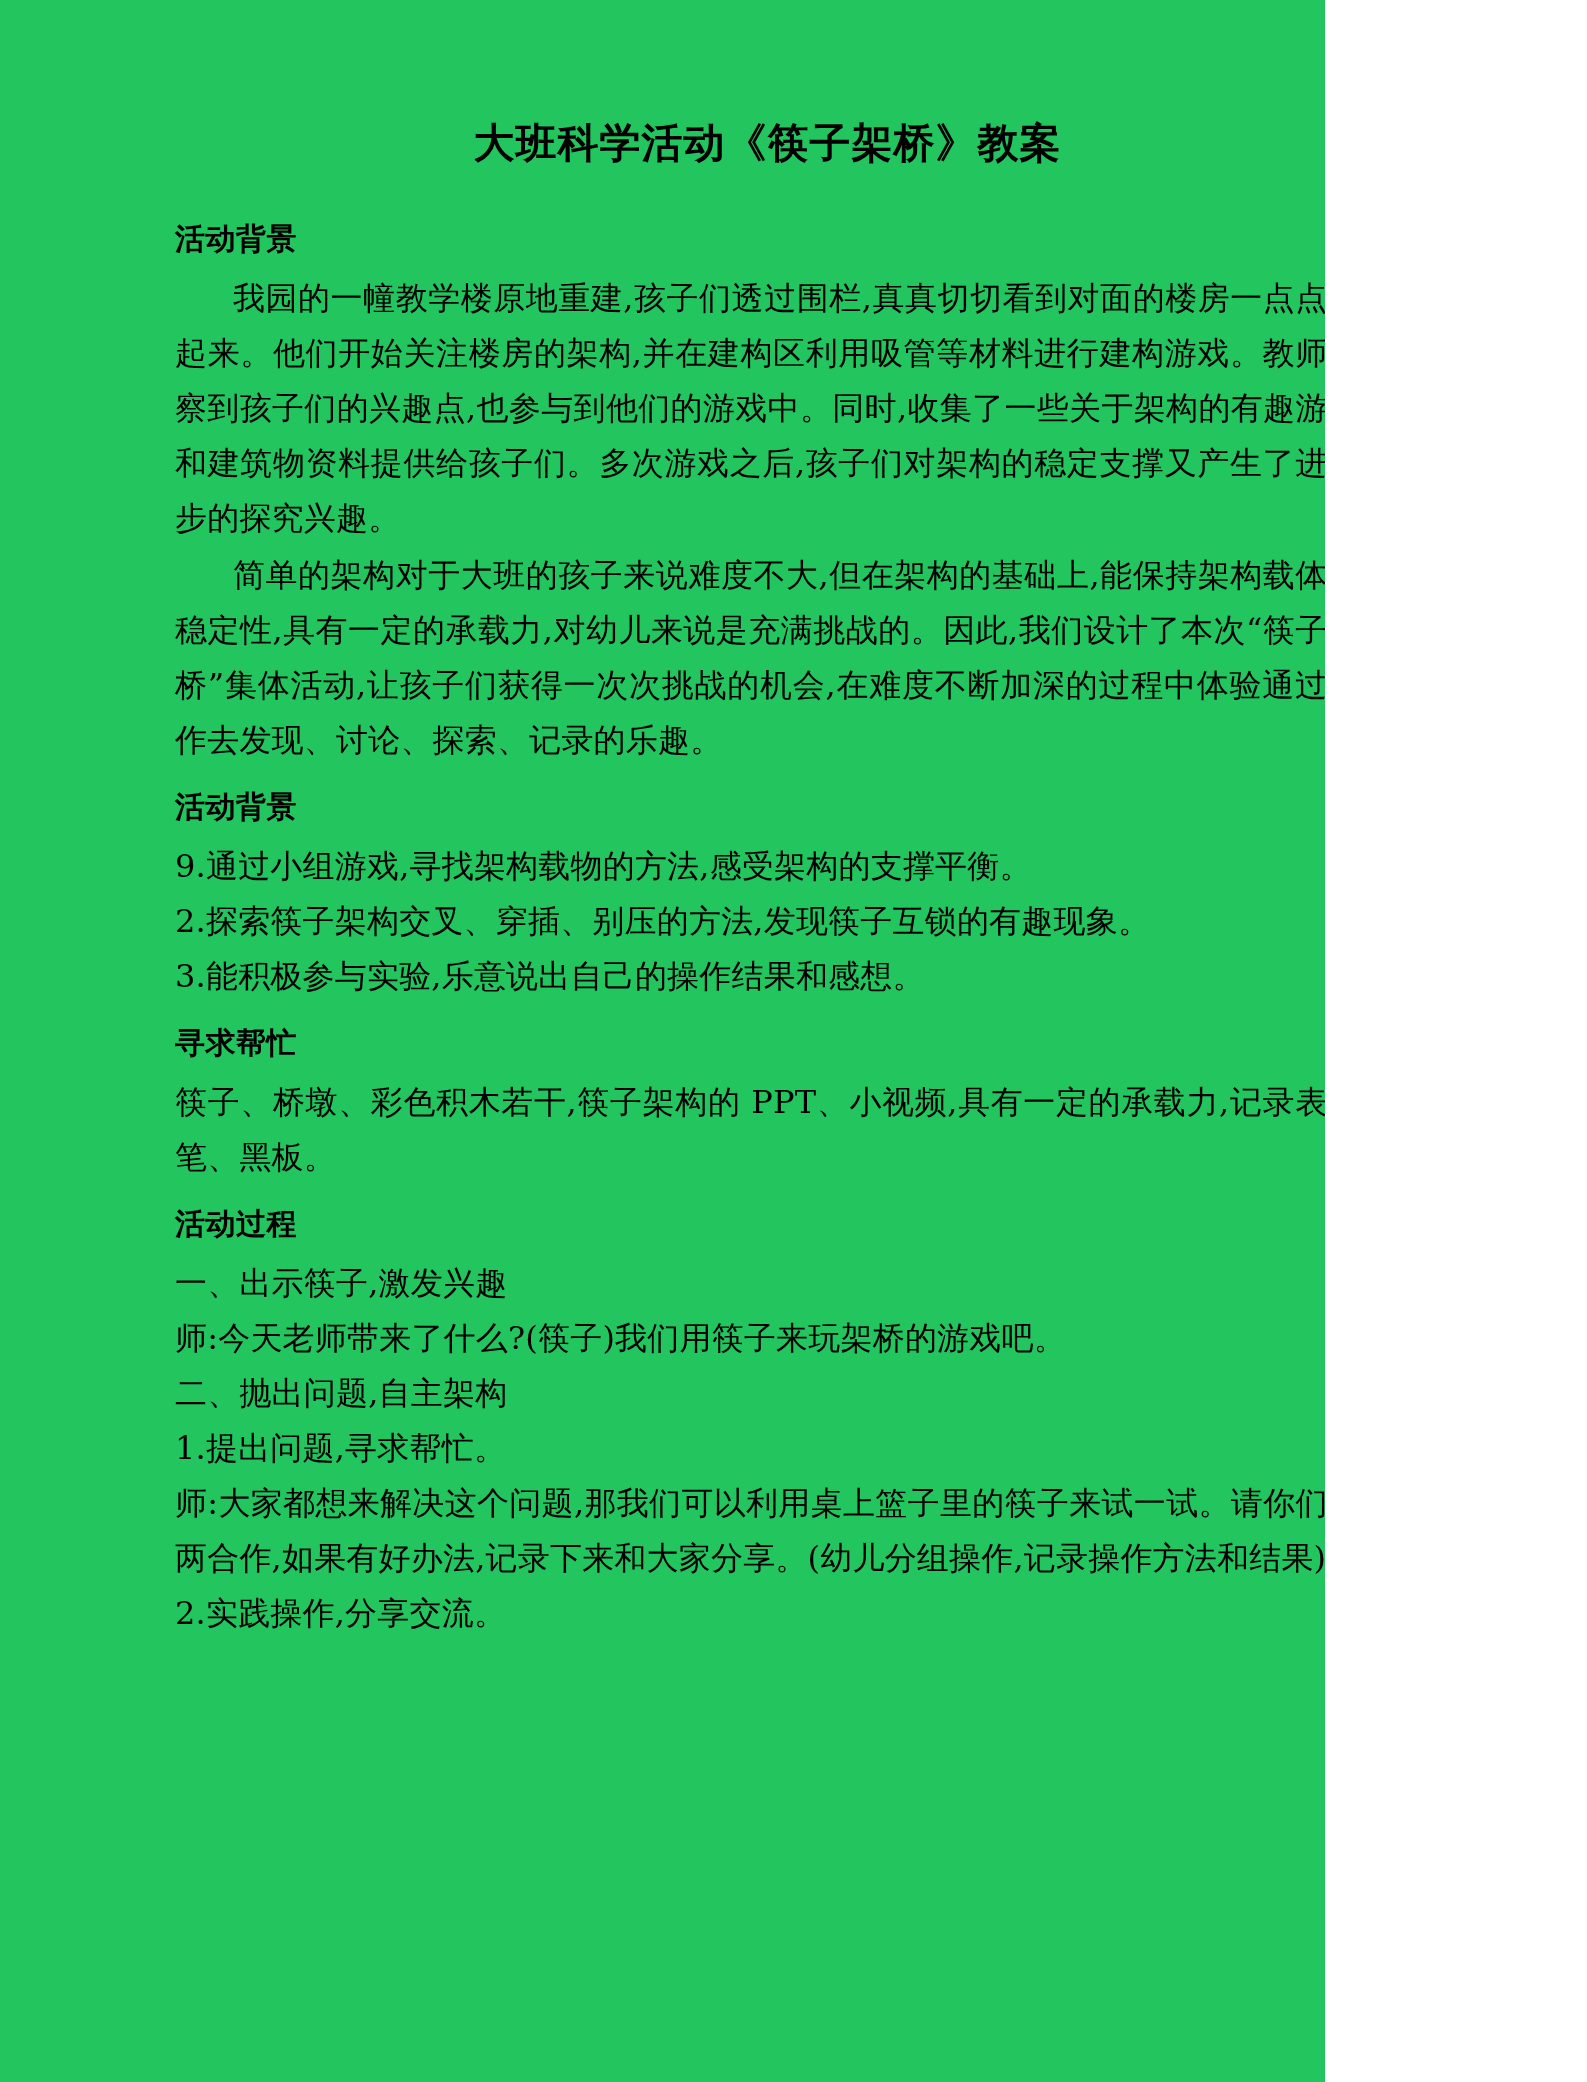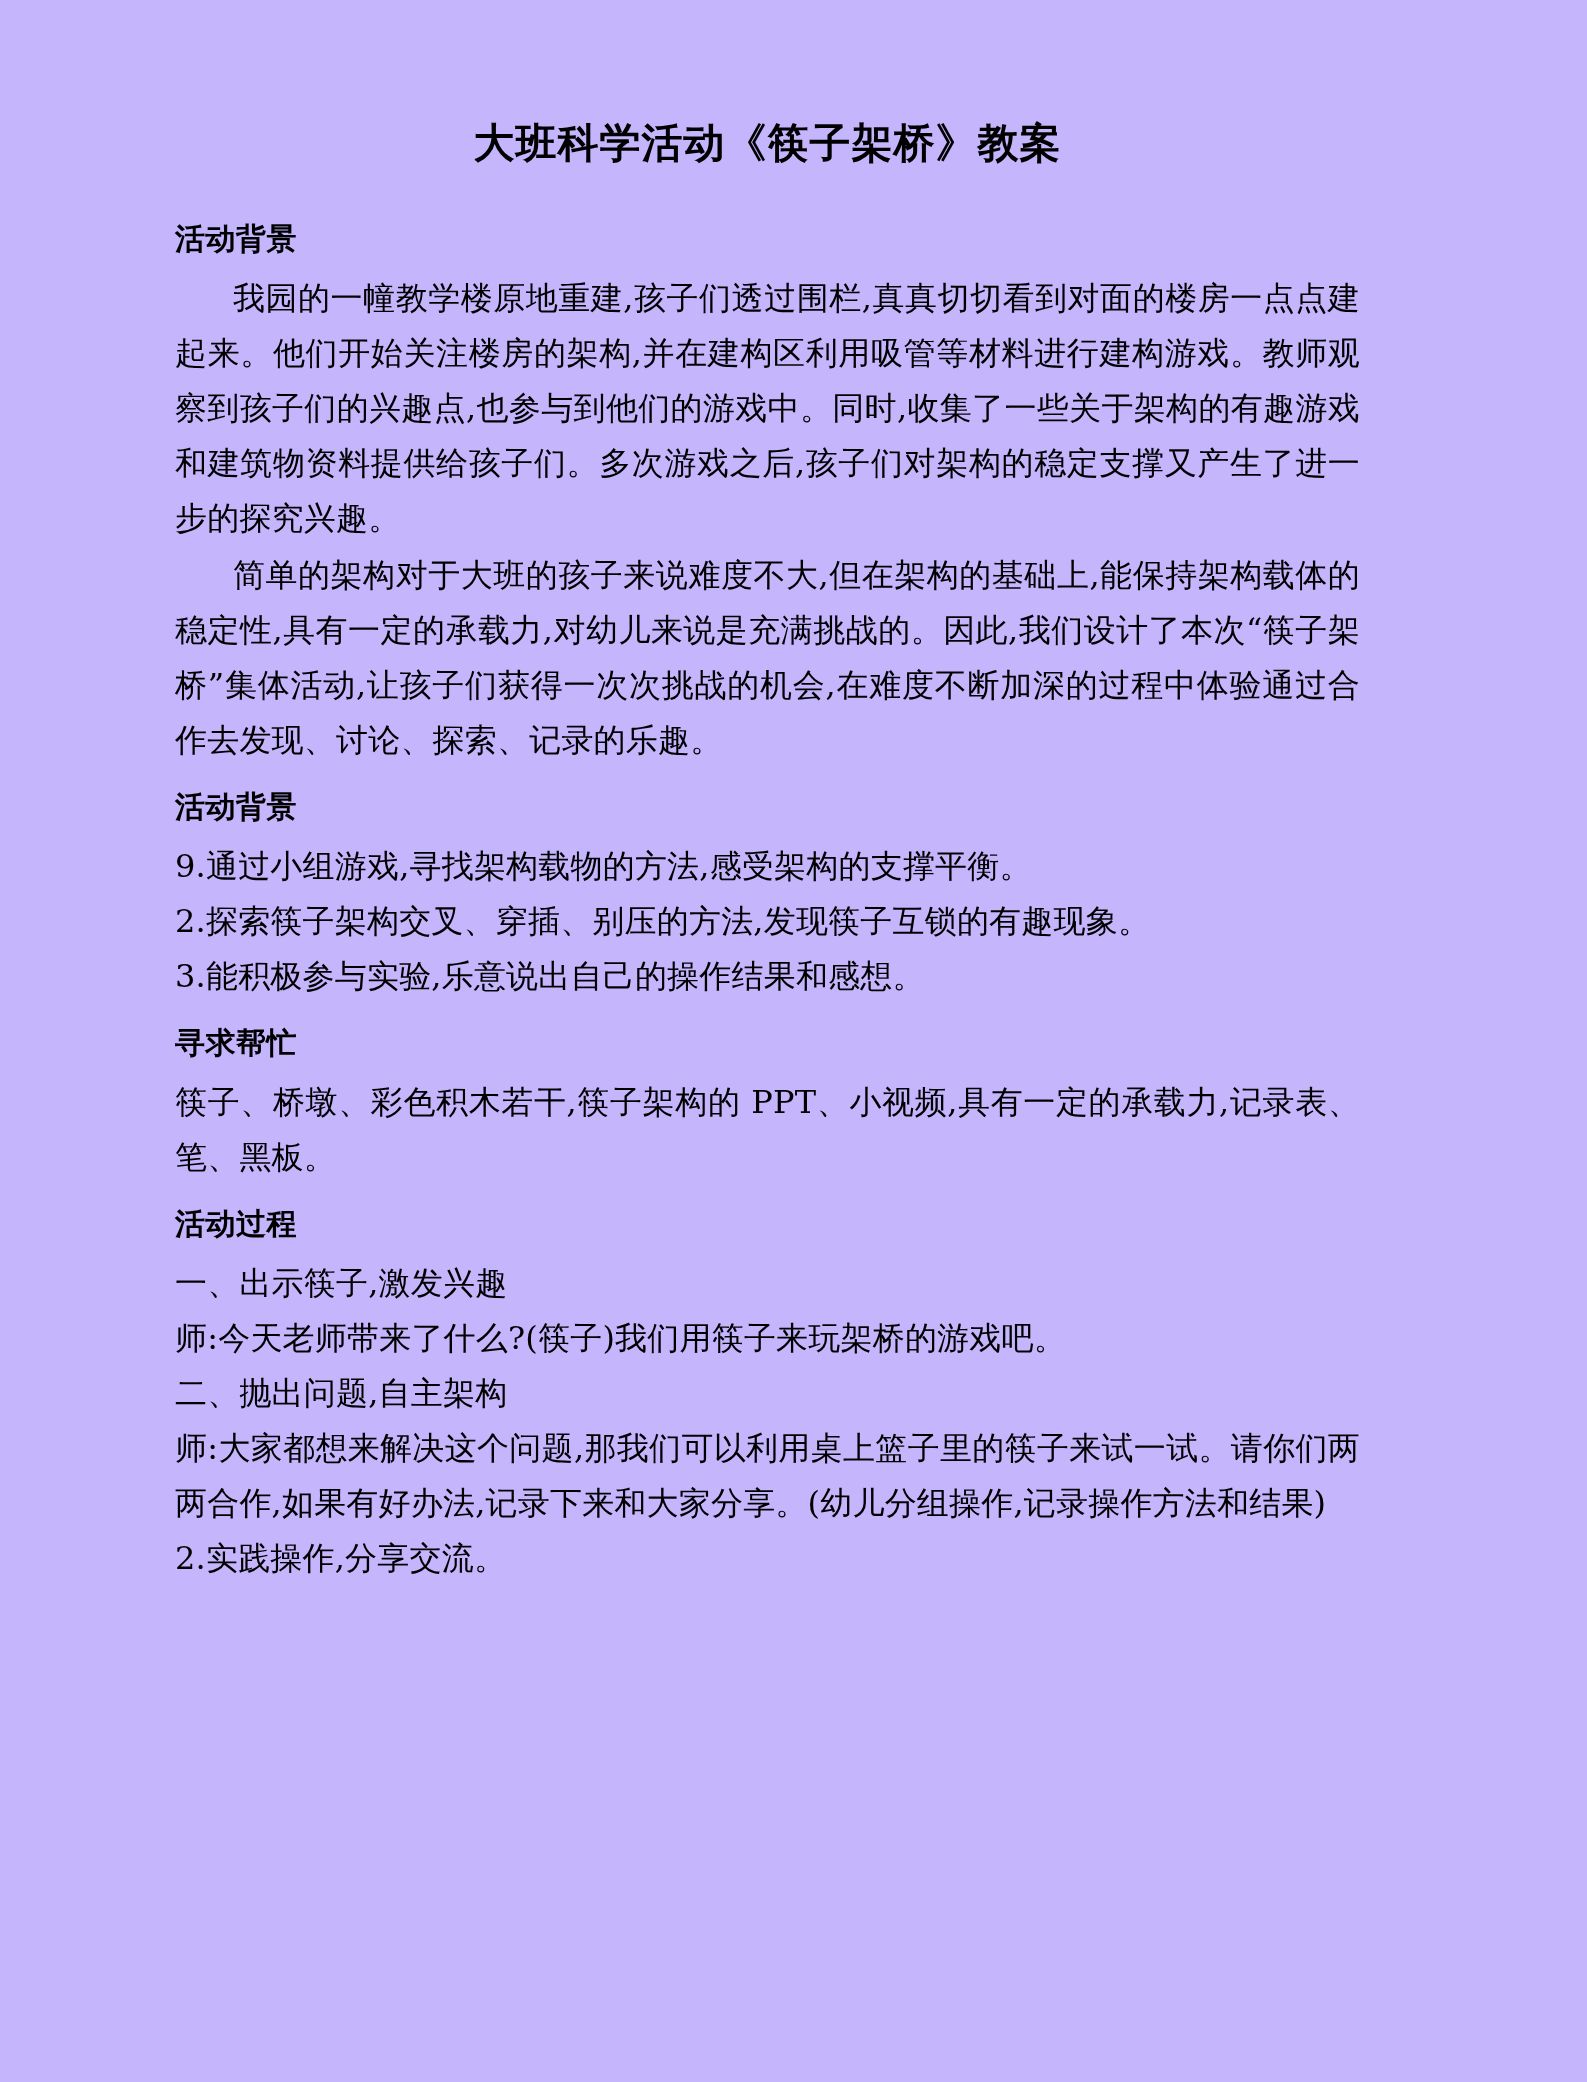--- a/index.html
+++ b/index.html
@@ -5,24 +5,24 @@
   html, body {
     margin: 0;
     padding: 0;
     background: #ffffff;
   }
   body {
     font-family: "DejaVu Serif", "Liberation Serif", serif;
     color: #000000;
   }
   #page {
-    width: 1587px;
+    width: 1325px;
     height: 2082px;
     position: relative;
-    background: #c4b5fd;
+    background: #22c55e;
     box-sizing: border-box;
     padding: 0;
     overflow: hidden;
   }
   .content {
     position: absolute;
     left: 175px;
     top: 0;
     width: 1185px;
   }
@@ -94,17 +94,18 @@
     <div class="spacer-after-h"></div>
     <p class="body-para">筷子、桥墩、彩色积木若干,筷子架构的 PPT、小视频,具有一定的承载力,记录表、笔、黑板。</p>
 
     <div class="spacer-before-h"></div>
 
     <h2 class="section-heading">活动过程</h2>
     <div class="spacer-after-h"></div>
     <p class="body-para">一、出示筷子,激发兴趣</p>
     <p class="body-para">师:今天老师带来了什么?(筷子)我们用筷子来玩架桥的游戏吧。</p>
     <p class="body-para">二、抛出问题,自主架构</p>
+    <p class="body-para">1.提出问题,寻求帮忙。</p>
     <p class="body-para">师:大家都想来解决这个问题,那我们可以利用桌上篮子里的筷子来试一试。请你们两两合作,如果有好办法,记录下来和大家分享。(幼儿分组操作,记录操作方法和结果)</p>
     <p class="body-para">2.实践操作,分享交流。</p>
 
   </div>
 </div>
 
 </body></html>

